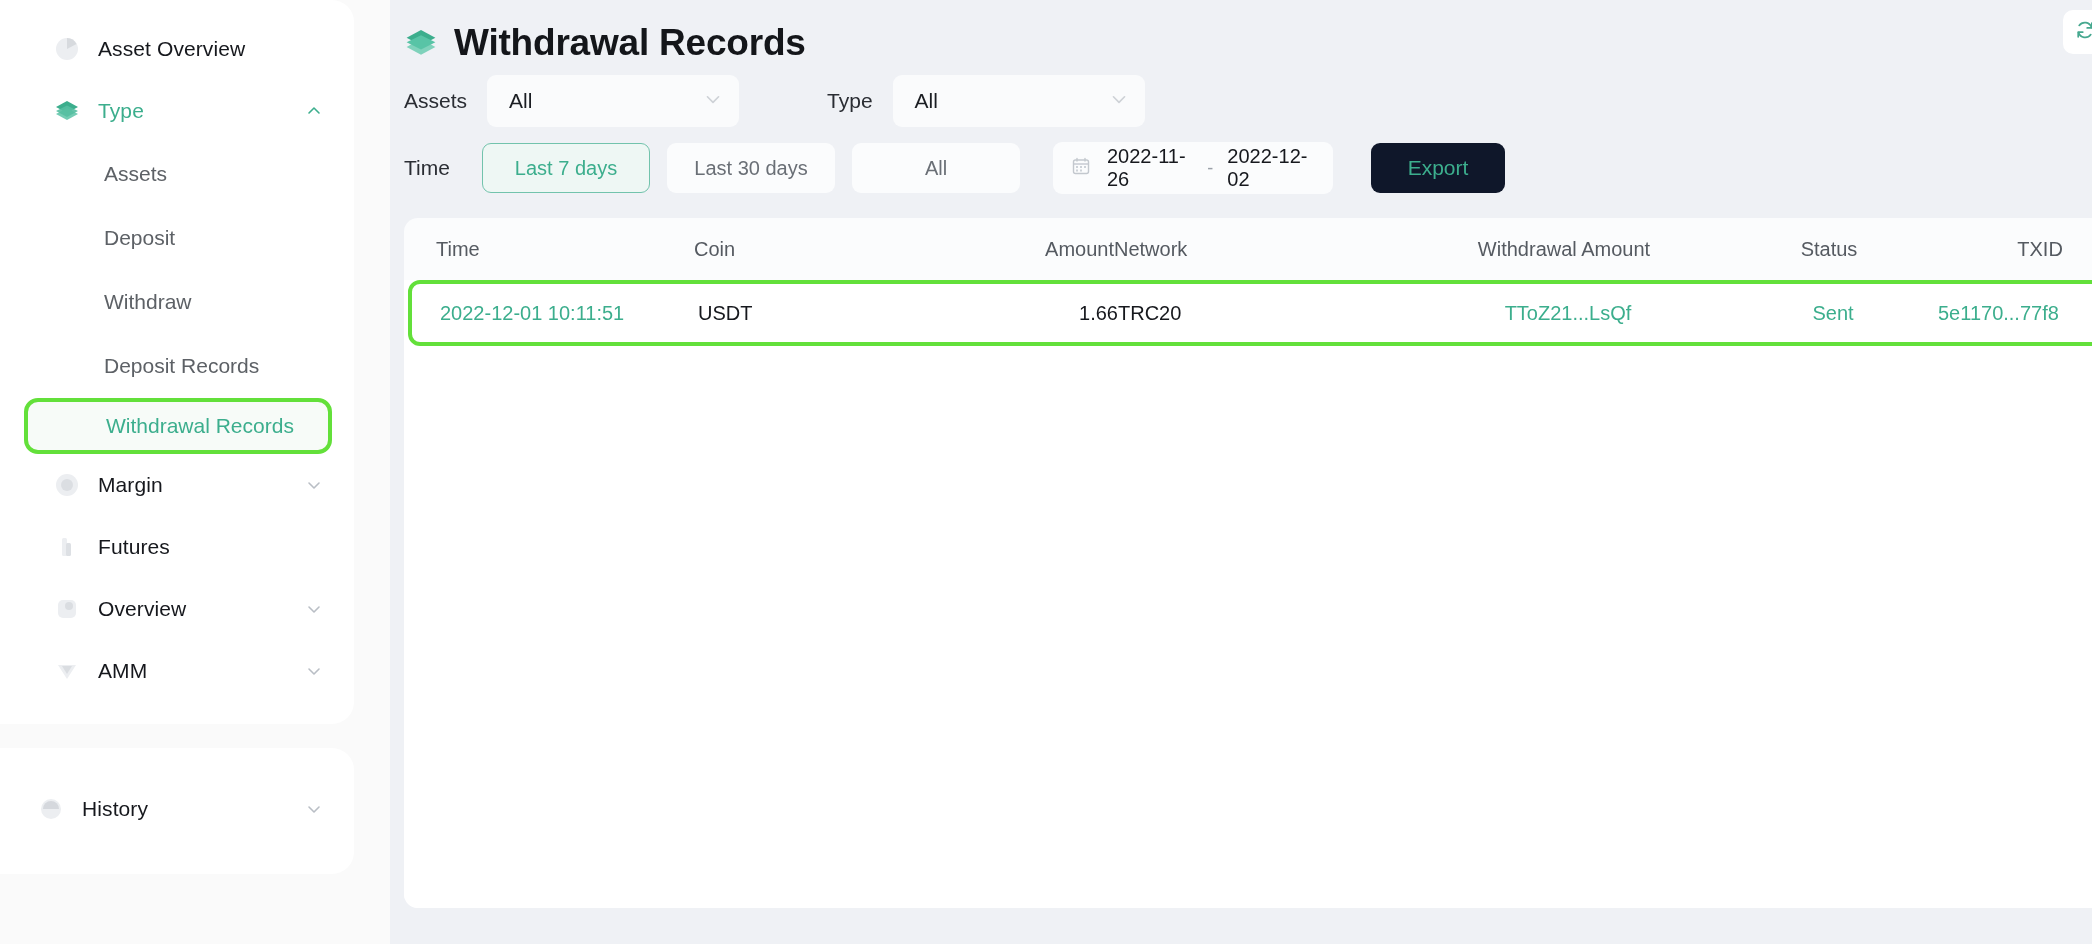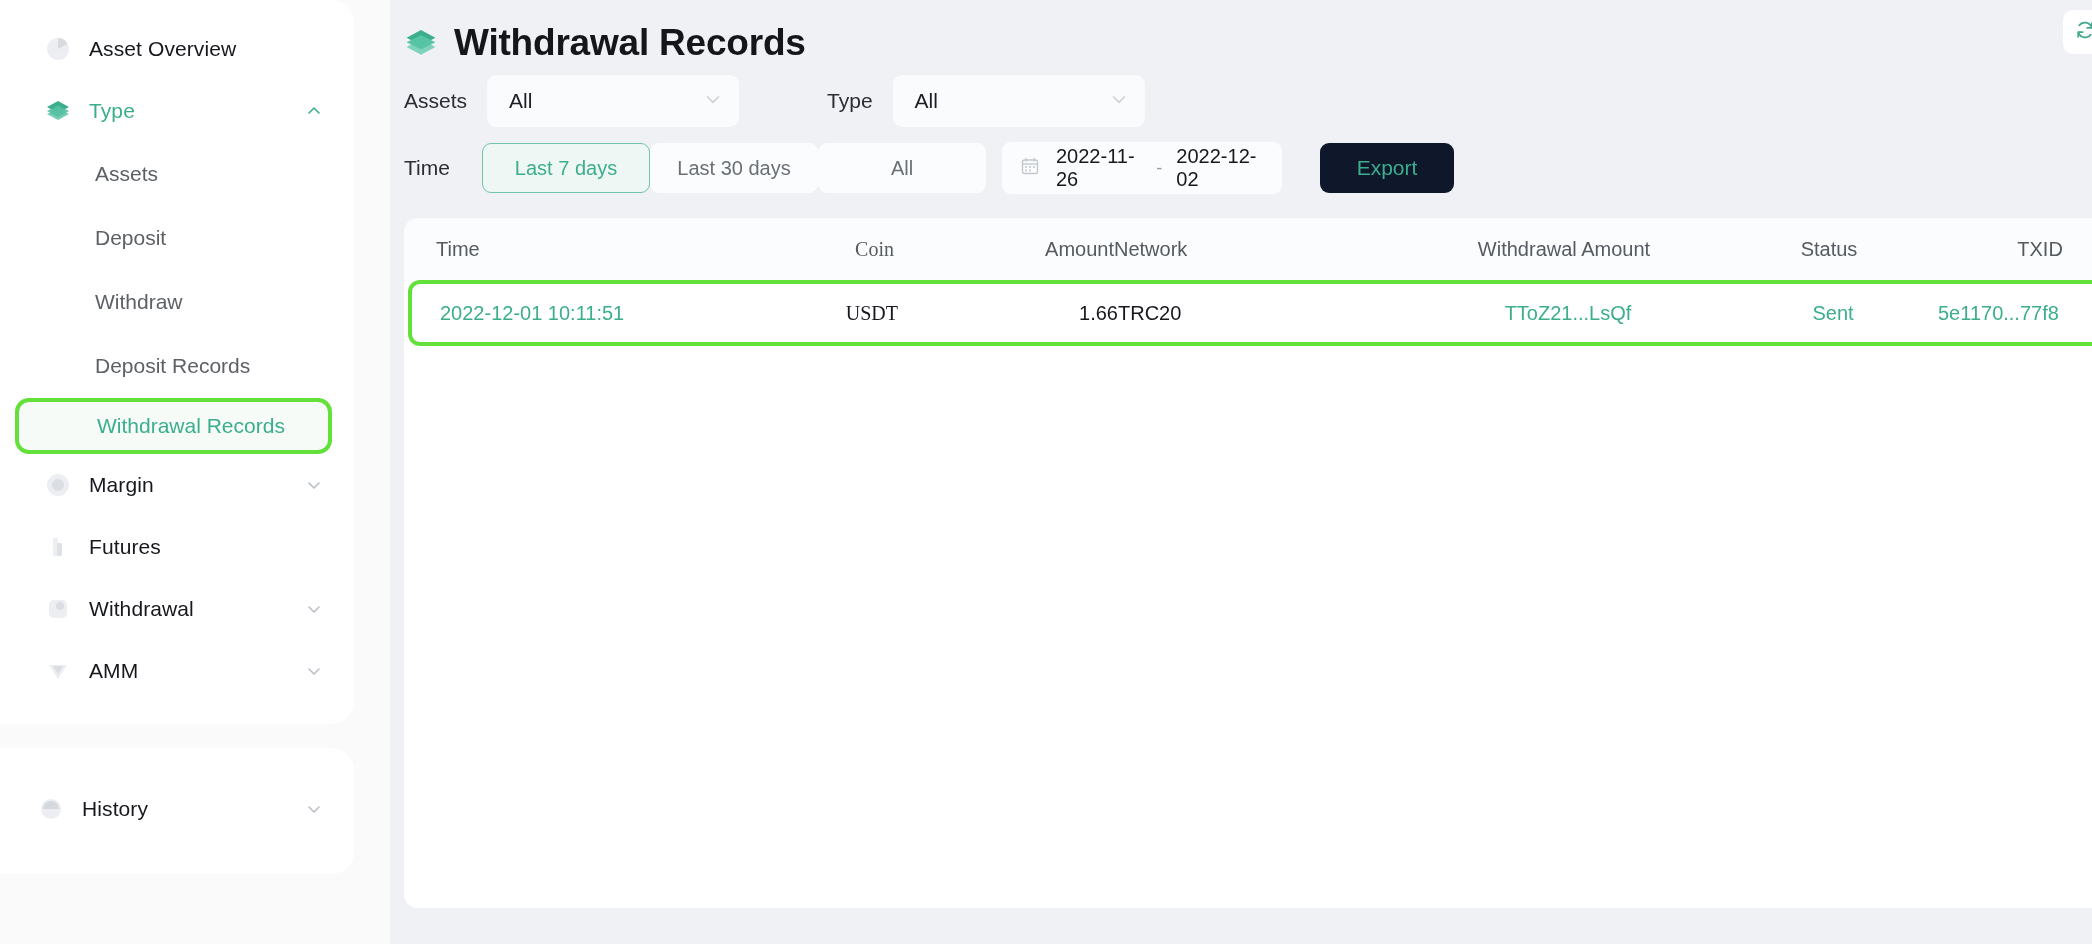--- a/index.html
+++ b/index.html
@@ -18,21 +18,21 @@
     flex: 0 0 390px;
     background: #fafafa;
     position: relative;
     padding: 0 0 0 0;
   }
   .side-card {
     background: #ffffff;
     border-radius: 0 22px 22px 0;
     margin-left: 0;
     width: 354px;
-    padding: 14px 0 24px 7px;
+    padding: 14px 0 24px 16px;
   }
   .side-card.primary { padding-top: 18px; padding-bottom: 22px; }
   .side-card.secondary { margin-top: 24px; padding: 30px 0 34px 0; }
 
   .nav-row {
     display: flex; align-items: center;
     height: 62px;
     padding: 0 30px 0 38px;
     position: relative;
     cursor: pointer;
@@ -135,21 +135,21 @@
   .select .caret { margin-left: auto; opacity: .55; }
   .gap { width: 88px; }
 
   .seg {
     height: 50px; min-width: 168px;
     background: #fbfcfd;
     border-radius: 9px;
     display: flex; align-items: center; justify-content: center;
     font-size: 20px;
     color: #6a6f76;
-    margin-right: 0;
+    margin-right: 17px;
     cursor: pointer;
     padding: 4px 22px;
   }
   .seg.sel {
     background: #eef7f4;
     border: 1px solid #72c3ac;
     color: #3cae8d;
   }
   .daterange {
     height: 52px; width: 280px;
@@ -203,21 +203,21 @@
   
   .t-row.annotated {
     border: 4px solid #63e03a;
     border-radius: 12px;
     height: 66px;
     margin: 0 4px;
     padding: 0 10px;
   }
 
   .cell.c0 { width: 276px; flex: 0 0 276px; text-align: left; padding-left: 18px; }
-  .cell.c1 { width: 200px; flex: 0 0 200px; text-align: right; font-family: Liberation Serif, serif; }
+  .cell.c1 { width: 200px; flex: 0 0 200px; text-align: left; }
   .cell.c2 { width: 220px; flex: 0 0 220px; text-align: right; }
   .cell.c3 { width: 290px; flex: 0 0 290px; text-align: left; }
   .cell.c4 { width: 320px; flex: 0 0 320px; text-align: center; }
   .cell.c5 { width: 210px; flex: 0 0 210px; text-align: center; }
   .cell.c6 { flex: 1 1 auto; text-align: right; padding-right: 32px; }
 </style>
 </head>
 <body>
 
 <div class="app">
@@ -293,21 +293,21 @@
         <span class="nav-label">Futures</span>
       </div>
 
       <div class="nav-row">
         <span class="nav-ico">
           <svg width="26" height="26" viewBox="0 0 26 26">
             <path d="M4 9 a5 5 0 0 1 5-5 h8 a5 5 0 0 1 5 5 v8 a5 5 0 0 1 -5 5 h-8 a5 5 0 0 1 -5-5 z" fill="#eceef1"></path>
             <circle cx="15" cy="10" r="4" fill="#dadde1"></circle>
           </svg>
         </span>
-        <span class="nav-label">Withdrawal</span>
+        <span class="nav-label">Overview</span>
         <span class="chev">
           <svg width="18" height="18" viewBox="0 0 18 18">
               <path d="M4 7 L9 12 L14 7" fill="none" stroke="#b9bec5" stroke-width="1.6" stroke-linecap="round" stroke-linejoin="round"></path>
             </svg>
         </span>
       </div>
 
       <div class="nav-row">
         <span class="nav-ico">
           <svg width="26" height="26" viewBox="0 0 26 26">

